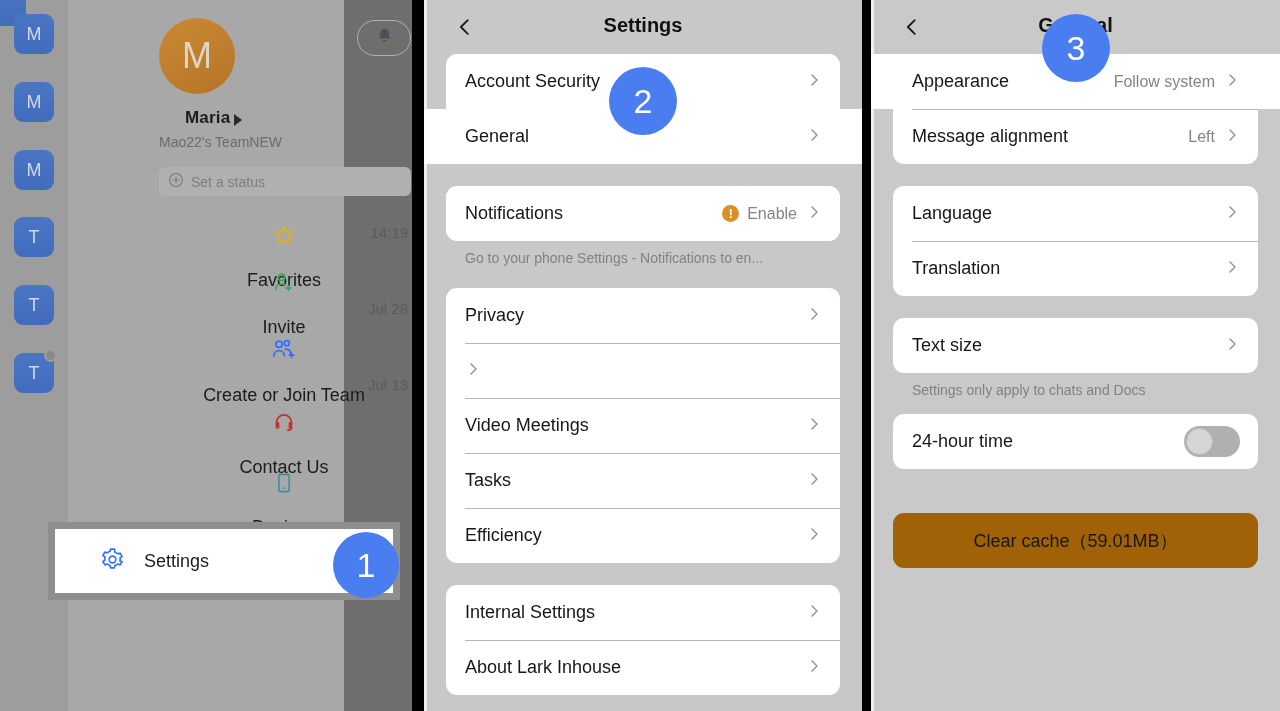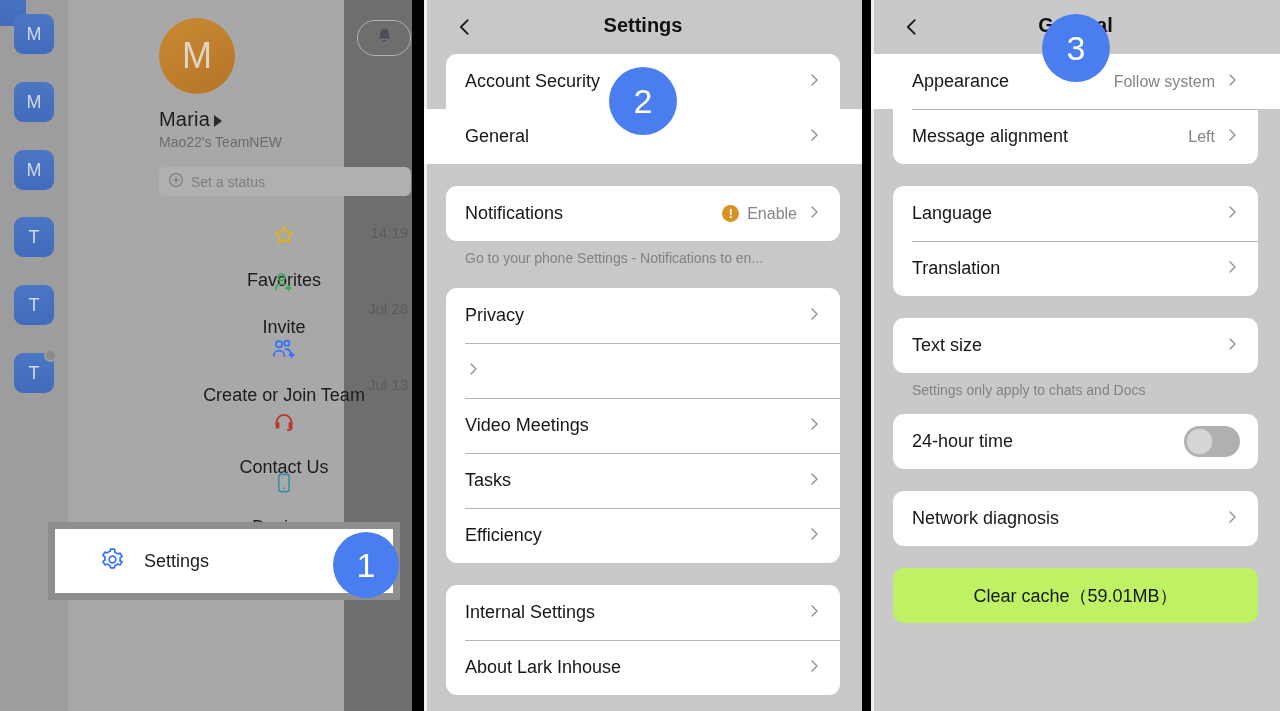--- a/index.html
+++ b/index.html
@@ -54,21 +54,21 @@
   }
   .bell-pill {
     position: absolute; left: 289px; top: 20px; width: 54px; height: 36px;
     border-radius: 18px; border: 1px solid #b2b2b2;
     display: flex; align-items: center; justify-content: center;
   }
   .name-row {
     position: absolute; left: 91px; top: 108px;
     display: flex; align-items: center; gap: 4px;
   }
-  .name-row .nm { font-size: 20px; font-weight: normal; color: #1d1d1d; letter-spacing: .2px; }
+  .name-row .nm { font-size: 17px; font-weight: bold; color: #1d1d1d; letter-spacing: .2px; margin-left: 26px; }
   .name-row .tri {
     width: 0; height: 0; margin-top: 3px;
     border-top: 6px solid transparent; border-bottom: 6px solid transparent;
     border-left: 8px solid #2b2b2b;
   }
   .team-name { position: absolute; left: 91px; top: 134px; font-size: 14px; color: #6c6c6c; }
   .status-box {
     position: absolute; left: 91px; top: 167px; width: 252px; height: 29px;
     border-radius: 6px; background: #b0b0b0;
     display: flex; align-items: center; gap: 7px; padding-left: 9px;
@@ -121,21 +121,21 @@
   }
   .toggle {
     width: 56px; height: 31px; border-radius: 16px; background: #b0b0b0;
     position: relative; flex: 0 0 auto;
   }
   .toggle .knob {
     position: absolute; left: 2px; top: 2px; width: 27px; height: 27px;
     border-radius: 50%; background: #d6d6d6; border: 1px solid #bdbdbd;
   }
   .action-card {
-    margin: 0 22px; height: 55px; background: #bef264; border-radius: 11px;
+    margin: 0 22px; height: 55px; background: #a16207; border-radius: 11px;
     display: flex; align-items: center; justify-content: center;
     font-size: 18px; color: #171717;
   }
 
   
   .row.hl { background: #ffffff; }
   #panel-2 .row.hl { margin: 0 -22px; padding: 0 40px 0 41px; }
   #panel-3 .row.hl { margin: 0 -22px; padding: 0 40px 0 41px; }
   .row.hl + .row::before { background: #b5b5b5; }
   .row.hl::before { display: none; }
@@ -436,28 +436,20 @@
       <div class="row">
         <span class="title">24-hour time</span>
         <span class="toggle">
           <span class="knob"></span>
         </span>
       </div>
     </div>
 
     <div class="gap"></div>
 
-    <div class="card">
-      <div class="row">
-        <span class="title">Network diagnosis</span>
-        <span class="chev"><svg width="16" height="16" viewBox="0 0 24 24" fill="none" stroke="#8e8e8e" stroke-width="2" stroke-linecap="round" stroke-linejoin="round">
-              <path d="M9 4.5L16.5 12 9 19.5"></path>
-            </svg></span>
-      </div>
-    </div>
 
     <div class="gap"></div>
 
     <div class="action-card">Clear cache（59.01MB）</div>
   </div>
 
   <div class="badge" id="badge-1">1</div>
   <div class="badge" id="badge-2">2</div>
   <div class="badge" id="badge-3">3</div>
 

